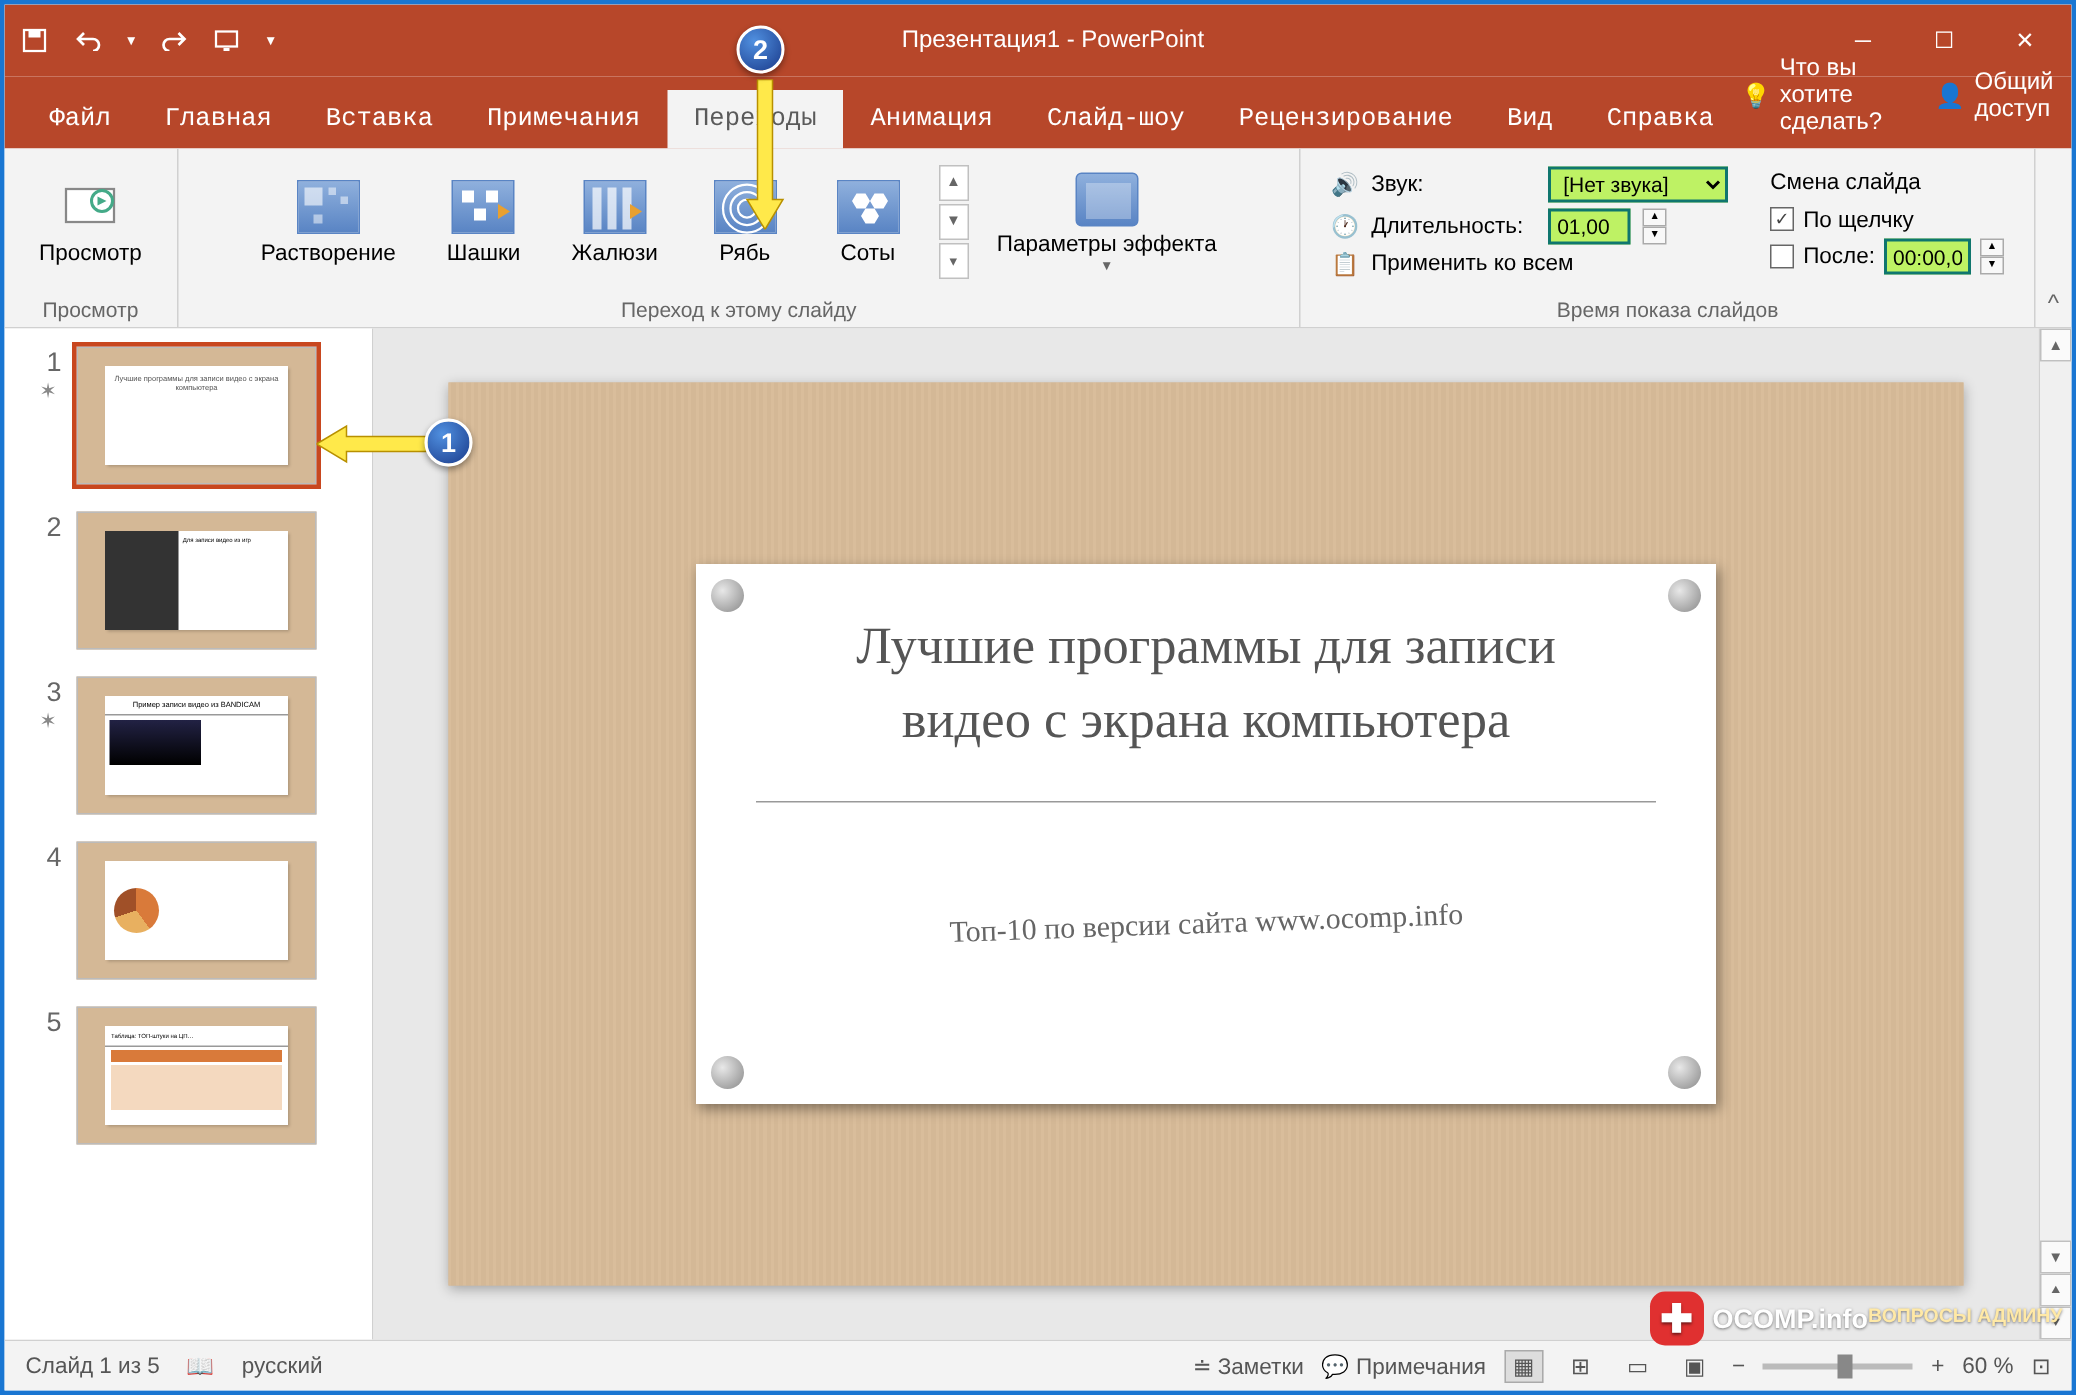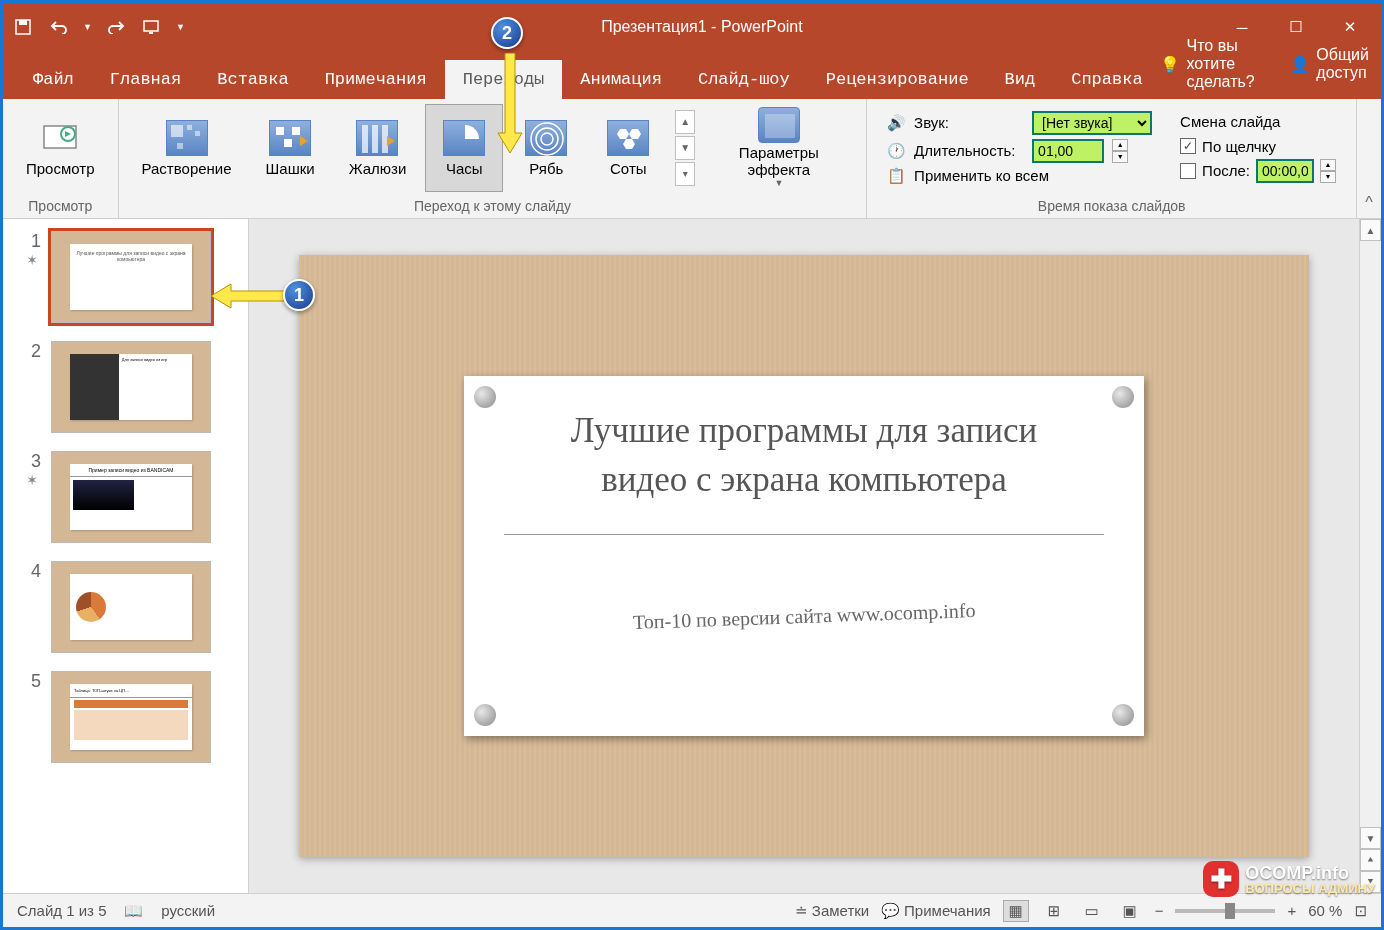--- a/index.html
+++ b/index.html
@@ -74,21 +74,21 @@
 .zoom-thumb { position: absolute; width: 10px; height: 16px; background: #888; top: -6px; left: 50px; }
 
 
 .marker { position: absolute; z-index: 100; }
 .marker-circle { width: 32px; height: 32px; border-radius: 50%; background: radial-gradient(circle at 35% 30%, #5090e0, #1a3a8a); border: 2px solid #fff; color: #fff; font-weight: bold; font-size: 18px; display: flex; align-items: center; justify-content: center; box-shadow: 0 2px 4px rgba(0,0,0,0.4); }
 .arrow1 { position: absolute; top: 278px; left: 208px; z-index: 99; }
 .arrow2 { position: absolute; top: 50px; left: 492px; z-index: 99; }
 
 .watermark { position: absolute; right: 6px; bottom: 30px; z-index: 200; color: #fff; font-weight: bold; font-size: 18px; display: flex; align-items: center; gap: 6px; text-shadow: 0 1px 2px rgba(0,0,0,0.5); }
 .wm-cross { width: 36px; height: 36px; background: #e03030; border-radius: 10px; display: flex; align-items: center; justify-content: center; font-size: 26px; }
-.wm-text { display: flex; flex-direction: column; line-height: 1; }
+.wm-text { display: flex; flex-direction: row; line-height: 1; }
 .wm-sub { font-size: 13px; color: #ffe9a6; }
 
 
 .ti-box { width: 42px; height: 36px; border: 1px solid #5984c4; background: linear-gradient(#8fb0dd, #5984c4); position: relative; }
 </style>
 </head>
 <body>
 
 <div class="titlebar">
   <div class="qat">
@@ -193,28 +193,20 @@
         <div class="big-btn-icon">
             <div class="ti-box"><svg width="42" height="36">
                 <rect x="5" y="4" width="6" height="28" fill="#fff" opacity="0.7"></rect>
                 <rect x="15" y="4" width="6" height="28" fill="#fff" opacity="0.7"></rect>
                 <rect x="25" y="4" width="6" height="28" fill="#fff" opacity="0.7"></rect>
                 <polygon points="30,15 38,20 30,25" fill="#e8a030"></polygon>
               </svg></div>
           </div>
         <div class="big-btn-label">Жалюзи</div>
       </div>
-      <div class="big-btn selected">
-        <div class="big-btn-icon">
-            <div class="ti-box"><svg width="42" height="36">
-                <path d="M21 4 L21 18 L35 18 A14 14 0 0 0 21 4" fill="#fff"></path>
-              </svg></div>
-          </div>
-        <div class="big-btn-label">Часы</div>
-      </div>
       <div class="big-btn">
         <div class="big-btn-icon">
             <div class="ti-box"><svg width="42" height="36">
                 <circle cx="21" cy="18" r="6" fill="none" stroke="#fff" stroke-width="1.5"></circle>
                 <circle cx="21" cy="18" r="11" fill="none" stroke="#fff" stroke-width="1.5"></circle>
                 <circle cx="21" cy="18" r="16" fill="none" stroke="#fff" stroke-width="1.5"></circle>
               </svg></div>
           </div>
         <div class="big-btn-label">Рябь</div>
       </div>
@@ -250,21 +242,21 @@
     <div class="ribbon-group-content">
       <div class="timing-group">
         <div class="timing-row">
           <span>🔊</span>
           <span class="timing-label">Звук:</span>
           <select class="timing-input" style="width:120px"><option>[Нет звука]</option></select>
         </div>
         <div class="timing-row">
           <span>🕐</span>
           <span class="timing-label">Длительность:</span>
-          <input class="timing-input" style="width: 72px;" value="01,00">
+          <input class="timing-input" style="width: 55px;" value="01,00">
           <span class="spinner">
               <span class="spinner-btn">▲</span>
               <span class="spinner-btn">▼</span>
             </span>
         </div>
         <div class="timing-row">
           <span>📋</span>
           <span>Применить ко всем</span>
         </div>
       </div>

